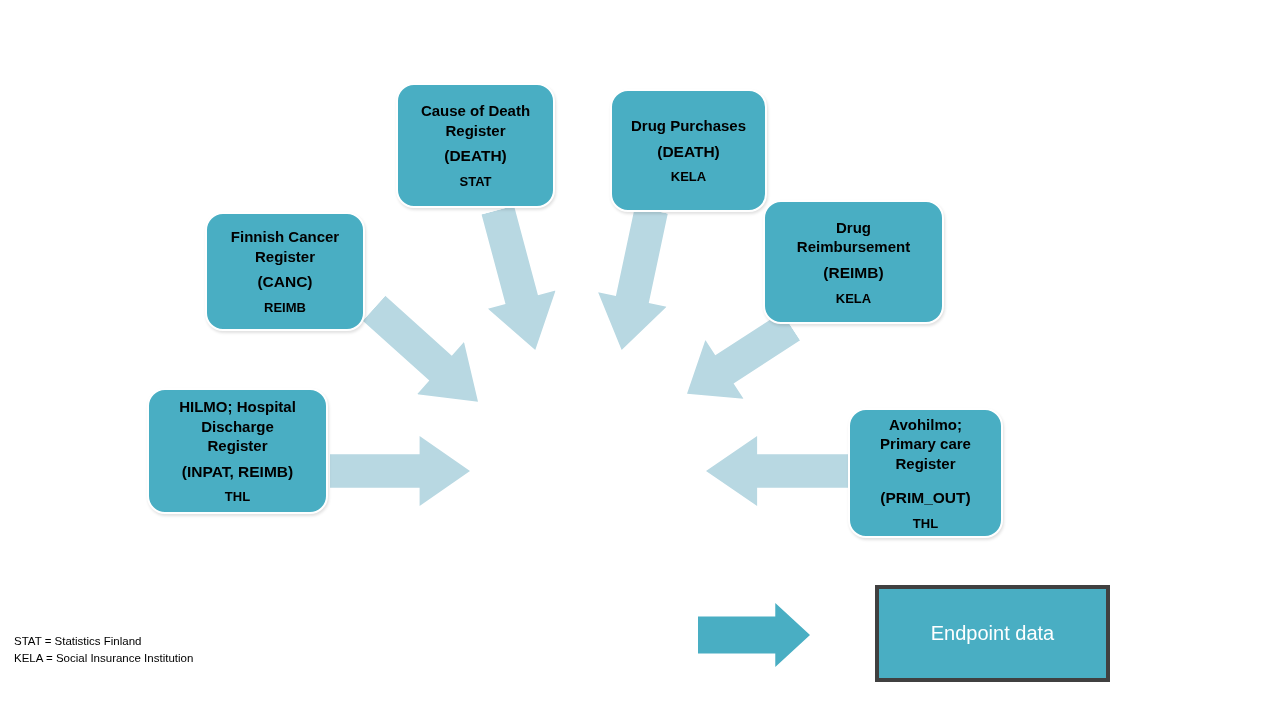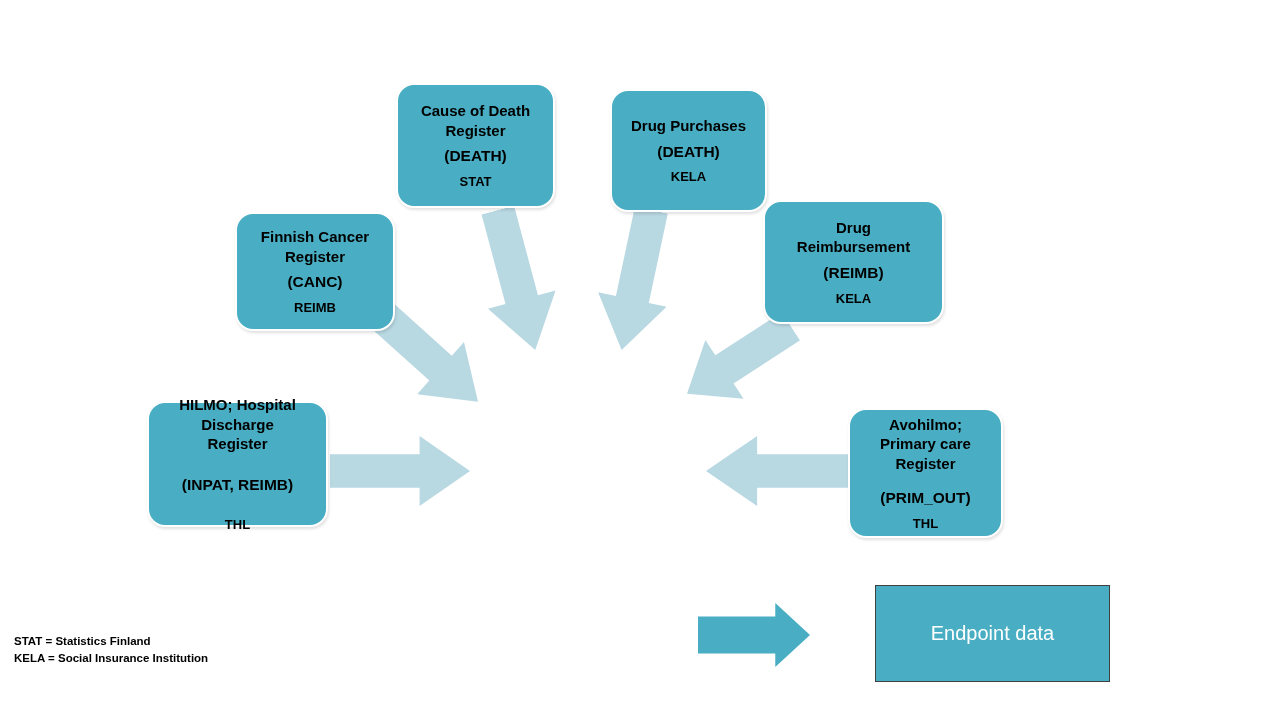--- a/index.html
+++ b/index.html
@@ -46,23 +46,23 @@
     font-weight: bold;
     padding: 6px 8px;
     box-shadow: 1px 2px 3px rgba(0,0,0,0.12);
   }
   .box .name   { font-size: 15px; line-height: 1.3; white-space: pre-line; }
   .box .code   { font-size: 15.5px; line-height: 1.2; margin-top: 7px; }
   .box .agency { font-size: 13px; line-height: 1.2; margin-top: 8px; }
 
   .box-death { left: 396px; top: 83px;  width: 159px; height: 125px; }
   .box-purch { left: 610px; top: 89px;  width: 157px; height: 123px; }
-  .box-canc  { left: 235px; top: 212px; width: 160px; height: 119px; }
+  .box-canc  { left: 205px; top: 212px; width: 160px; height: 119px; }
   .box-reimb { left: 763px; top: 200px; width: 181px; height: 124px; }
-  .box-inpat { left: 147px; top: 401px; width: 181px; height: 126px; gap: 15px; }
+  .box-inpat { left: 147px; top: 388px; width: 181px; height: 126px; }
   .box-prim  { left: 848px; top: 408px; width: 155px; height: 130px; }
   .box-prim .code { margin-top: 16px; }
 
   
   .center-circle {
     position: absolute;
     left: 465px; top: 358px;
     width: 230px; height: 230px;
     border-radius: 50%;
     background: #49aec3;
@@ -75,36 +75,36 @@
     line-height: 1.38;
     white-space: pre-line;
   }
 
   
   .endpoint-box {
     position: absolute;
     left: 875px; top: 585px;
     width: 235px; height: 97px;
     background: #49aec3;
-    border: 1px solid #404040;
+    border: 4px solid #404040;
     box-sizing: border-box;
     display: flex;
     align-items: center;
     justify-content: center;
     color: #ffffff;
     font-size: 20px;
   }
 
   
   .legend {
     position: absolute;
     left: 14px; top: 633px;
     color: #000000;
     font-size: 11.5px;
-    font-weight: bold;
+    font-weight: normal;
     line-height: 17.4px;
   }
 </style>
 </head>
 <body>
 
 <div class="canvas">
 
   <div class="arrow arrow-canc"></div>
   <div class="arrow arrow-death"></div>

